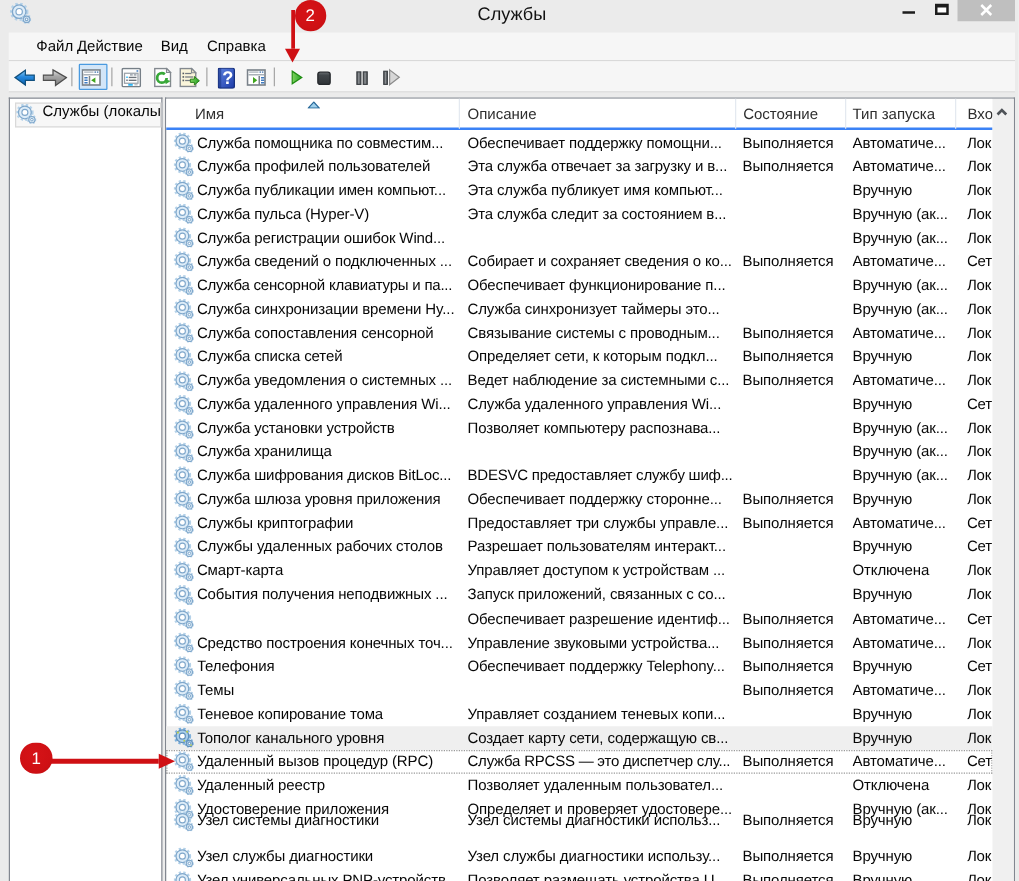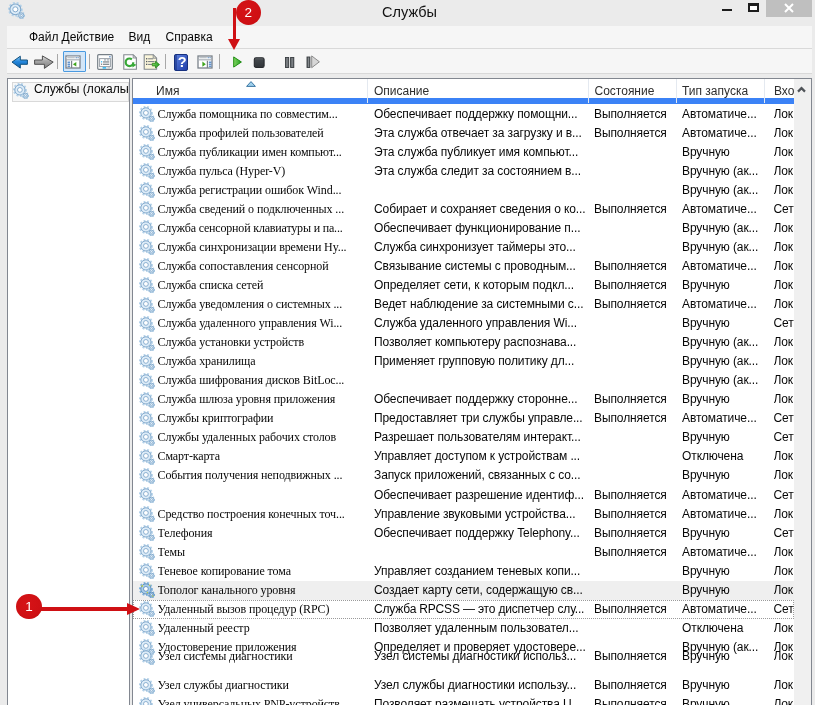--- a/index.html
+++ b/index.html
@@ -19,27 +19,27 @@
   #toolbar{left:7px;top:49px;width:805px;height:24px;background:#f6f6f6;border-bottom:1px solid #d9d9d9;}
   .tsep{position:absolute;top:5px;width:1px;height:15px;background:#a8a8a8;}
   .ticon{position:absolute;top:5px;}
   #treebtn{position:absolute;left:55.5px;top:2.2px;width:21px;height:19px;background:#d3e6f8;border:1px solid #4a9ae0;border-radius:1px;}
   
   #leftpanel{left:6.5px;top:78px;width:121px;height:627px;background:#fff;border:1px solid #828790;border-bottom:none;}
   #treeitem{left:4.5px;top:2.8px;width:115px;height:18px;background:#f7f7f7;border:1px solid #d9d9d9;}
   #treetext{left:26.5px;top:1px;width:94px;height:18px;overflow:hidden;font-size:12px;line-height:18px;color:#070707;white-space:nowrap;}
   #listpanel{left:131.5px;top:78px;width:680px;height:627px;background:#fff;border:1px solid #828790;border-bottom:none;box-sizing:border-box;}
   
-  #lvheader{left:132.5px;top:79px;width:661px;height:25px;background:#fff;border-bottom:6px solid #3b82f6;box-sizing:border-box;}
+  #lvheader{left:132.5px;top:79px;width:661px;height:25px;background:#fff;border-bottom:2px solid #3b82f6;box-sizing:border-box;}
   .hs{position:absolute;top:0;width:1px;height:24px;background:#e4e9f0;}
   .ht{position:absolute;top:0;font-size:12px;line-height:24px;color:#2e2e2e;white-space:nowrap;}
   
   .row{position:absolute;left:132.5px;width:661px;height:19px;}
   .c1,.c2,.c3,.c4,.c5{position:absolute;top:0;font-size:12px;line-height:19px;color:#070707;white-space:nowrap;overflow:hidden;letter-spacing:-0.1px;}
-  .c1{left:25px;width:207px;font-family:Liberation Serif, serif;}
+  .c1{left:25px;width:207px;}
   .c2{left:241.5px;width:212.5px;}
   .c3{left:461.5px;width:80px;}
   .c4{left:549.5px;width:80px;}
   .c5{left:641px;width:20px;}
   .gear{position:absolute;left:6px;top:1.5px;}
   #row26bg{left:132.5px;top:580.7px;width:661px;height:19px;background:#efefef;}
   #row27focus{left:133px;top:599.5px;width:658.5px;height:17px;border:1px dotted #9a9a9a;}
   
   #vscroll{left:793.5px;top:79px;width:17px;height:626px;background:#f0f0f0;}
   
@@ -376,30 +376,30 @@
       <span class="c2">Позволяет компьютеру распознава...</span>
       <span class="c3"></span>
       <span class="c4">Вручную (ак...</span>
       <span class="c5">Лок</span>
     </div>
     <div class="row" style="top:352.15px">
       <svg class="gear" width="16" height="16">
         <use href="#gearsym"></use>
       </svg>
       <span class="c1">Служба хранилища</span>
-      <span class="c2">Применяет групповую политику дл...</span>
       <span class="c3"></span>
       <span class="c4">Вручную (ак...</span>
       <span class="c5">Лок</span>
     </div>
     <div class="row" style="top:371.2px">
       <svg class="gear" width="16" height="16">
         <use href="#gearsym"></use>
       </svg>
       <span class="c1">Служба шифрования дисков BitLoc...</span>
+      <span class="c2" style="letter-spacing: -0.18px;">BDESVC предоставляет службу шиф...</span>
       <span class="c3"></span>
       <span class="c4">Вручную (ак...</span>
       <span class="c5">Лок</span>
     </div>
     <div class="row" style="top:390.25px">
       <svg class="gear" width="16" height="16">
         <use href="#gearsym"></use>
       </svg>
       <span class="c1">Служба шлюза уровня приложения</span>
       <span class="c2">Обеспечивает поддержку сторонне...</span>

